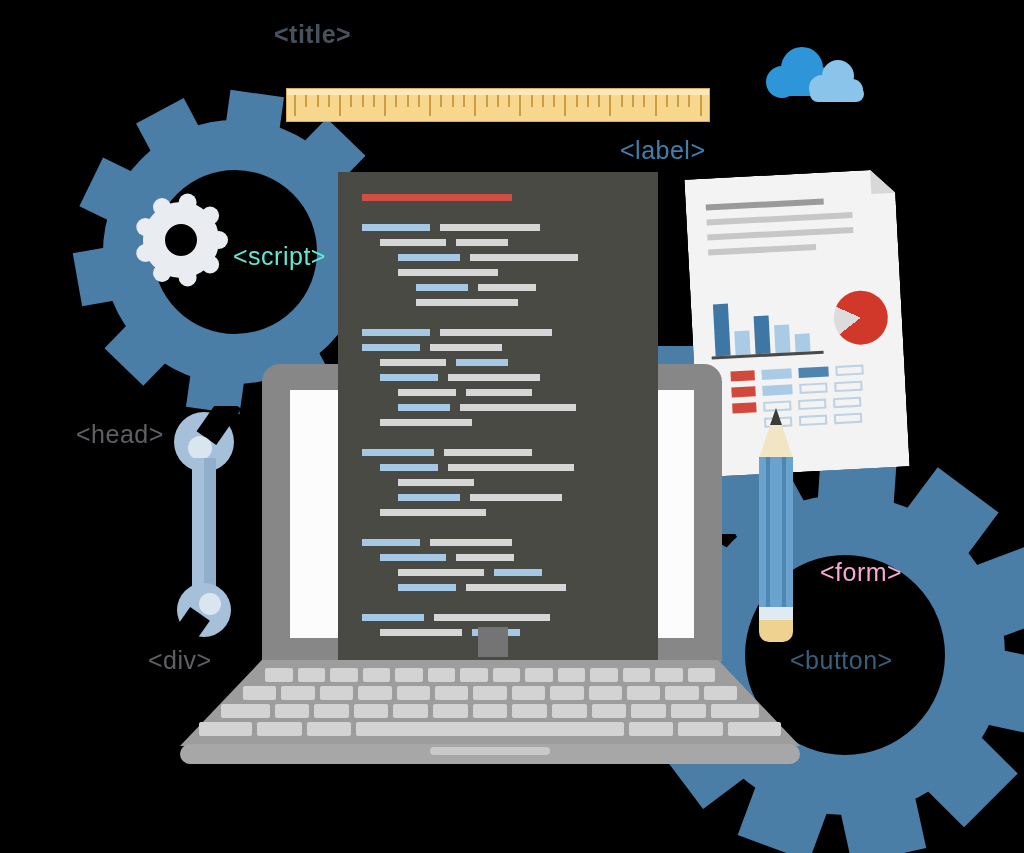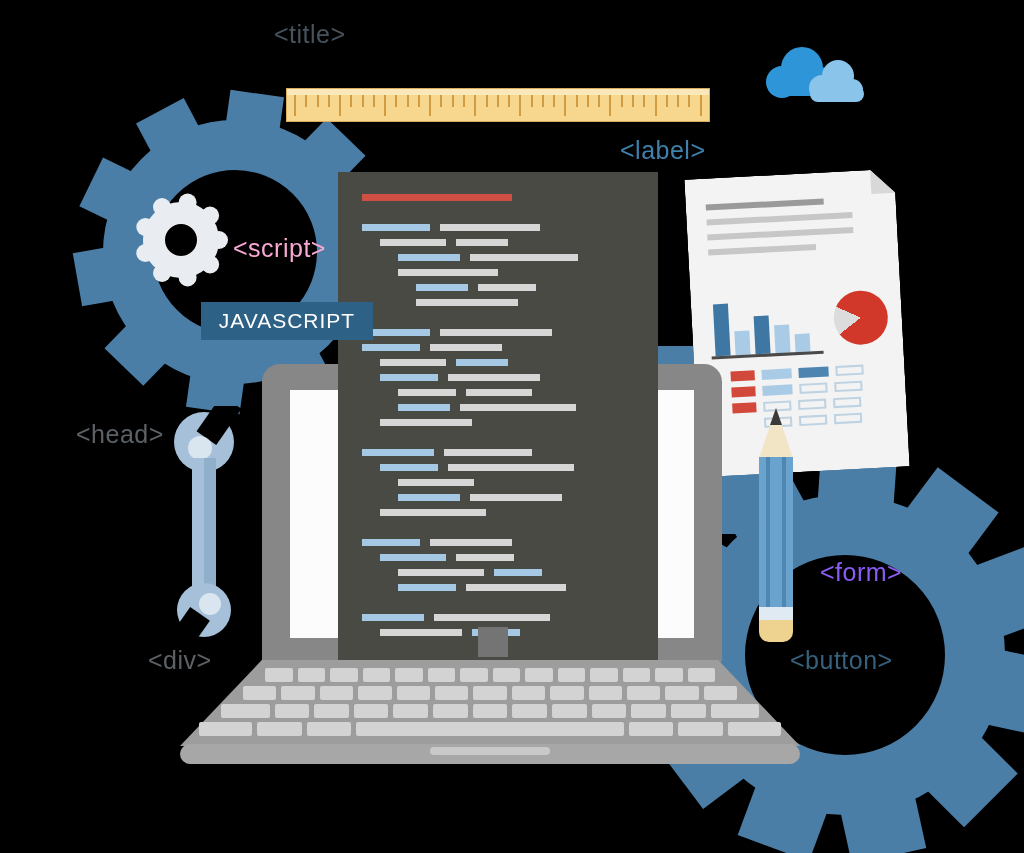--- a/index.html
+++ b/index.html
@@ -6,26 +6,26 @@
   .stage{position:relative;width:1024px;height:853px;background:#000;overflow:hidden;
          font-family:"Liberation Sans",sans-serif;}
   .stage *{box-sizing:border-box;}
   #gear-layer{position:absolute;left:0;top:0;z-index:1;}
   .frag{position:absolute;background:#4b7ea7;z-index:1;}
   .frag1{left:656px;top:346px;width:46px;height:116px;}
   .frag2{left:700px;top:446px;width:56px;height:88px;}
 
   
   .tag{position:absolute;font-size:25px;letter-spacing:.5px;z-index:3;white-space:nowrap;}
-  .tag-title{left:274px;top:20px;color:#47525c;}
+  .tag-title{left:274px;top:20px;color:#47525c;font-weight:bold;}
   .tag-label{left:620px;top:136px;color:#4080ad;}
-  .tag-script{left:233px;top:234px;color:#f9a8d4;}
+  .tag-script{left:233px;top:242px;color:#5eead4;}
   .tag-head{left:76px;top:420px;color:#5c6165;}
   .tag-div{left:148px;top:646px;color:#5c6165;}
-  .tag-form{left:820px;top:558px;color:#8b5cf6;}
+  .tag-form{left:820px;top:558px;color:#f9a8d4;}
   .tag-button{left:790px;top:646px;color:#36607b;}
 
   
   .badge{position:absolute;color:#fff;z-index:11;display:flex;align-items:center;justify-content:center;}
   .badge-html5{left:183px;top:133px;width:128px;height:42px;background:#44799f;font-size:26px;}
   .badge-js{left:201px;top:302px;width:172px;height:38px;background:#2d6185;font-size:21px;letter-spacing:1px;}
   .badge-css3{left:826px;top:488px;width:94px;height:38px;background:#44799f;font-size:23px;}
 
   
   .ruler{position:absolute;left:286px;top:88px;width:424px;height:34px;background:#f6d78d;
@@ -431,15 +431,14 @@
         <div class="key" style="flex: 6 1 0px;"></div>
         <div class="key" style="flex: 1 1 0px;"></div>
         <div class="key" style="flex: 1 1 0px;"></div>
         <div class="key" style="flex: 1.2 1 0px;"></div>
       </div>
     </div>
   <div class="front-bar">
     <div class="notch"></div>
   </div>
 
-  <div class="badge badge-js">JAVASCRIPT</div>
 
 </div>
 
 </body></html>

